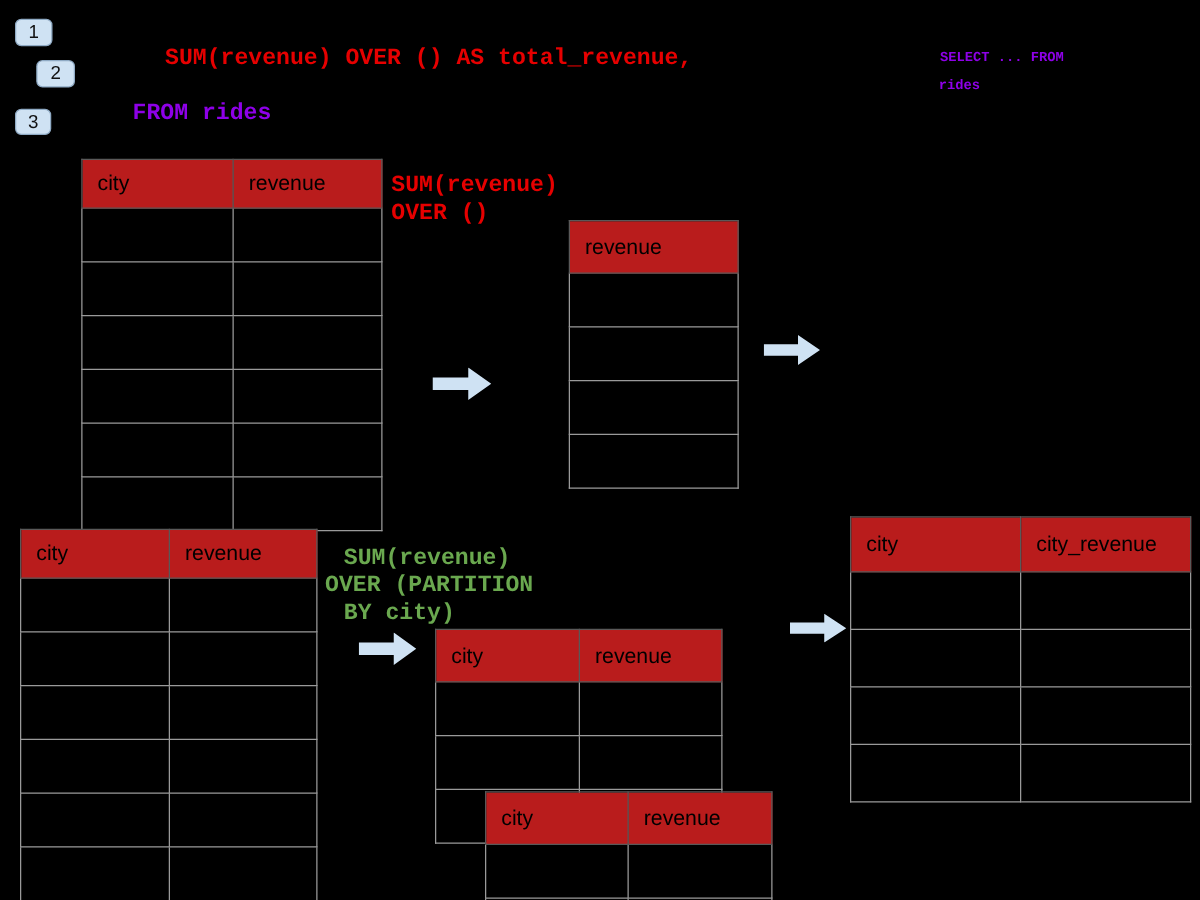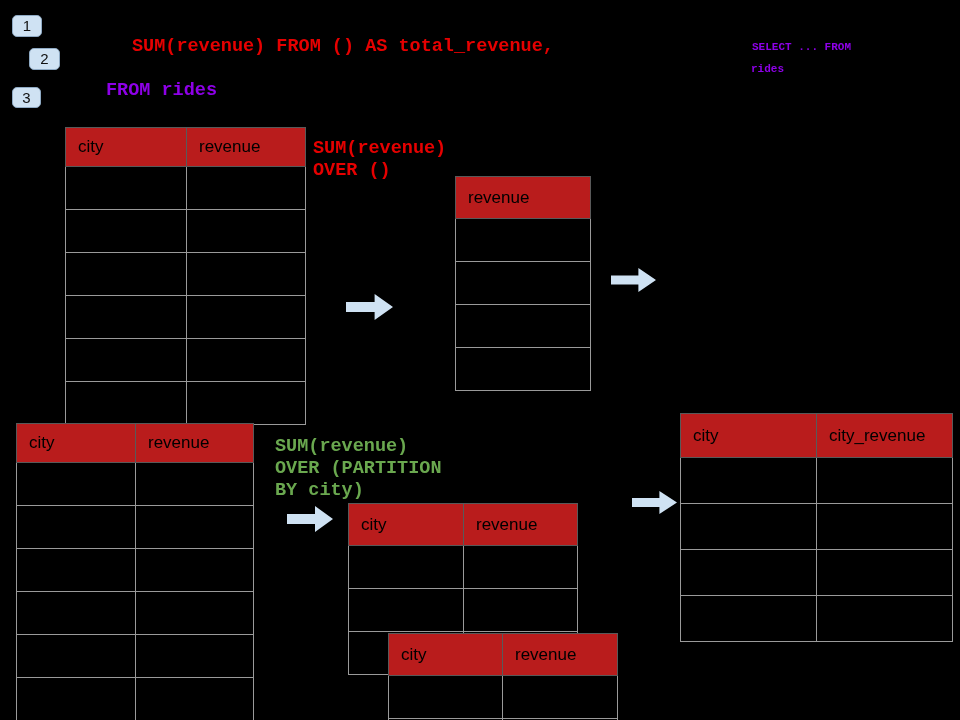--- a/index.html
+++ b/index.html
@@ -65,31 +65,31 @@
 </style>
 </head>
 <body>
 
 <div id="stage">
 
   <div class="badge" style="left:12px; top:15px; width:30px; height:22px;">1</div>
   <div class="badge" style="left:29px; top:48px; width:31px; height:22px;">2</div>
   <div class="badge" style="left:12px; top:87px; width:29px; height:21px;">3</div>
 
-  <div class="code red" style="left:132px; top:36px;">SUM(revenue) FROM () AS total_revenue,</div>
+  <div class="code red" style="left:132px; top:36px;">SUM(revenue) OVER () AS total_revenue,</div>
   <div class="code purple" style="left:106px; top:80px;">FROM rides</div>
 
   <div class="code small purple" style="left:752px; top:36px;">SELECT ... FROM</div>
   <div class="code small purple" style="left:751px; top:58px;">rides</div>
 
   <div class="code red" style="left:313px; top:138px;">SUM(revenue)</div>
   <div class="code red" style="left:313px; top:160px;">OVER ()</div>
 
   <div class="code green" style="left:275px; top:436px;">SUM(revenue)</div>
-  <div class="code green" style="left:275px; top:458px;">OVER (PARTITION</div>
+  <div class="code green" style="left:260px; top:458px;">OVER (PARTITION</div>
   <div class="code green" style="left:275px; top:480px;">BY city)</div>
 
   <table class="tbl t-src" style="left:65px; top:127px; width:240px;">
     <colgroup>
         <col style="width:121px">
         <col style="width:119px">
       </colgroup>
     <thead>
         <tr>
       <th>city</th>

